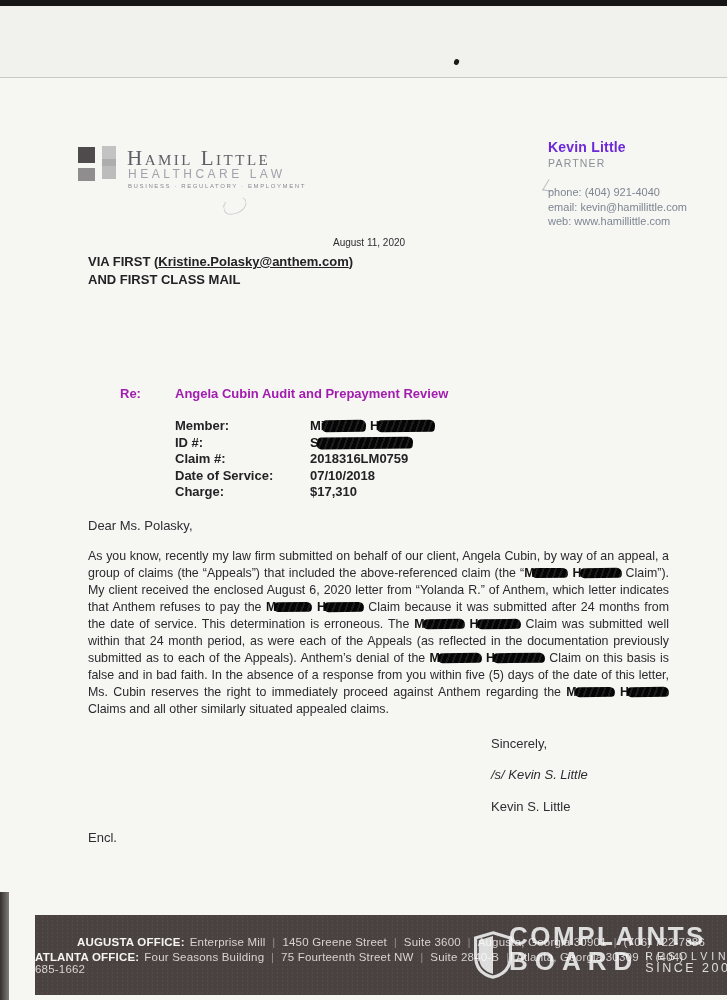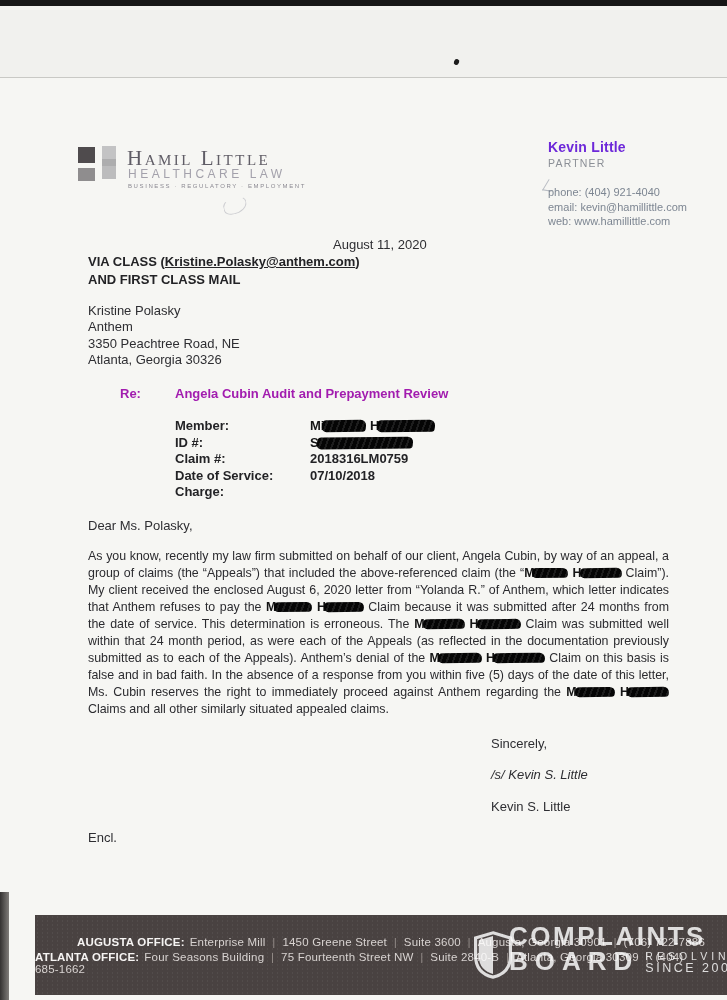--- a/index.html
+++ b/index.html
@@ -21,21 +21,21 @@
   .logo-sq2{position:absolute;left:78px;top:168px;width:17px;height:13px;background:#8f8d8e;}
   .logo-bar{position:absolute;left:102px;top:146px;width:14px;height:33px;background:linear-gradient(to bottom,#c3c3c4 0 40%,#adadae 40% 60%,#bcbcbd 60%);}
   .firm-name{position:absolute;left:127px;top:146px;font-family:"Liberation Serif",serif;font-variant:small-caps;font-size:21px;letter-spacing:2.5px;color:#605d66;}
   .firm-sub{position:absolute;left:128px;top:167px;font-size:12px;letter-spacing:3.5px;color:#a3a1ab;}
   .firm-tag{position:absolute;left:128px;top:183px;font-size:6px;letter-spacing:1.6px;color:#8b8992;}
   .contact{position:absolute;left:548px;top:140px;font-size:11px;line-height:14px;color:#7d8692;}
   .contact .c-name{font-size:14px;font-weight:bold;color:#6d28d9;letter-spacing:.2px;}
   .contact .c-title{font-size:10.5px;letter-spacing:1.2px;color:#8b8f96;margin-top:2px;}
   .contact .c-lines{margin-top:15px;line-height:14.5px;}
   
-  .dateline{position:absolute;left:333px;top:237px;font-size:13px;}
+  .dateline{position:absolute;left:333px;top:237px;font-size:10px;}
   .via{position:absolute;left:88px;top:253px;font-size:13px;font-weight:bold;line-height:17.5px;color:#232326;}
   .via .email-u{text-decoration:underline;}
   .recipient{position:absolute;left:88px;top:303px;font-size:13px;line-height:16.4px;}
   .re-row{position:absolute;left:120px;top:386px;font-size:13px;font-weight:bold;color:#a21caf;}
   .re-row .re-subject{position:absolute;left:55px;top:0;width:480px;}
   .details{position:absolute;left:175px;top:418px;font-size:13px;font-weight:bold;color:#232326;}
   .detail-row{display:flex;height:16.5px;align-items:flex-start;}
   .detail-label{width:135px;}
   .detail-value{width:260px;}
   .salutation{position:absolute;left:88px;top:518px;font-size:13px;}
@@ -94,30 +94,24 @@
     <div class="c-title">PARTNER</div>
     <div class="c-lines">
       <div><span>phone: </span><span>(404) 921-4040</span></div>
       <div><span>email: </span><span>kevin@hamillittle.com</span></div>
       <div><span>web: </span><span>www.hamillittle.com</span></div>
     </div>
   </div>
 
   <div class="dateline">August 11, 2020</div>
   <div class="via">
-    <div><span>VIA CLASS (</span><span class="email-u">Kristine.Polasky@anthem.com</span><span>)</span></div>
+    <div><span>VIA FIRST (</span><span class="email-u">Kristine.Polasky@anthem.com</span><span>)</span></div>
     <div>AND FIRST CLASS MAIL</div>
   </div>
 
-  <div class="recipient">
-      <div>Kristine Polasky</div>
-      <div>Anthem</div>
-      <div>3350 Peachtree Road, NE</div>
-      <div>Atlanta, Georgia 30326</div>
-    </div>
 
   <div class="re-row">
     <span>Re:</span>
     <span class="re-subject">Angela Cubin Audit and Prepayment Review</span>
   </div>
 
   <div class="details">
       <div class="detail-row">
         <span class="detail-label">Member:</span>
         <span class="detail-value"><span class="redact"><span class="redact-prefix">Mi</span><span class="redact-box" style="width: 44px;"></span></span> <span class="redact"><span class="redact-prefix">H</span><span class="redact-box" style="width: 58px;"></span></span></span>
@@ -129,20 +123,21 @@
       <div class="detail-row">
         <span class="detail-label">Claim #:</span>
         <span class="detail-value">2018316LM0759</span>
       </div>
       <div class="detail-row">
         <span class="detail-label">Date of Service:</span>
         <span class="detail-value">07/10/2018</span>
       </div>
       <div class="detail-row">
         <span class="detail-label">Charge:</span>
+        <span class="detail-value">$17,310</span>
       </div>
     </div>
 
   <div class="salutation">Dear Ms. Polasky,</div>
 
   <div class="body-par">As you know, recently my law firm submitted on behalf of our client, Angela Cubin, by way of an appeal, a group of claims (the “Appeals”) that included the above-referenced claim (the “<span class="redact"><span class="redact-prefix">M</span><span class="redact-box" style="width: 36px;"></span></span> <span class="redact"><span class="redact-prefix">H</span><span class="redact-box" style="width: 42px;"></span></span> Claim”).  My client received the enclosed August 6, 2020 letter from “Yolanda R.” of Anthem, which letter indicates that Anthem refuses to pay the <span class="redact"><span class="redact-prefix">M</span><span class="redact-box" style="width: 38px;"></span></span> <span class="redact"><span class="redact-prefix">H</span><span class="redact-box" style="width: 40px;"></span></span> Claim because it was submitted after 24 months from the date of service.  This determination is erroneous.  The <span class="redact"><span class="redact-prefix">M</span><span class="redact-box" style="width: 42px;"></span></span> <span class="redact"><span class="redact-prefix">H</span><span class="redact-box" style="width: 44px;"></span></span> Claim was submitted well within that 24 month period, as were each of the Appeals (as reflected in the documentation previously submitted as to each of the Appeals).  Anthem’s denial of the <span class="redact"><span class="redact-prefix">M</span><span class="redact-box" style="width: 44px;"></span></span> <span class="redact"><span class="redact-prefix">H</span><span class="redact-box" style="width: 52px;"></span></span> Claim on this basis is false and in bad faith.  In the absence of a response from you within five (5) days of the date of this letter, Ms. Cubin reserves the right to immediately proceed against Anthem regarding the <span class="redact"><span class="redact-prefix">M</span><span class="redact-box" style="width: 40px;"></span></span> <span class="redact"><span class="redact-prefix">H</span><span class="redact-box" style="width: 42px;"></span></span> Claims and all other similarly situated appealed claims.</div>
 
   <div class="closing">Sincerely,</div>
   <div class="sig-line">/s/ Kevin S. Little</div>
   <div class="signer">Kevin S. Little</div>

